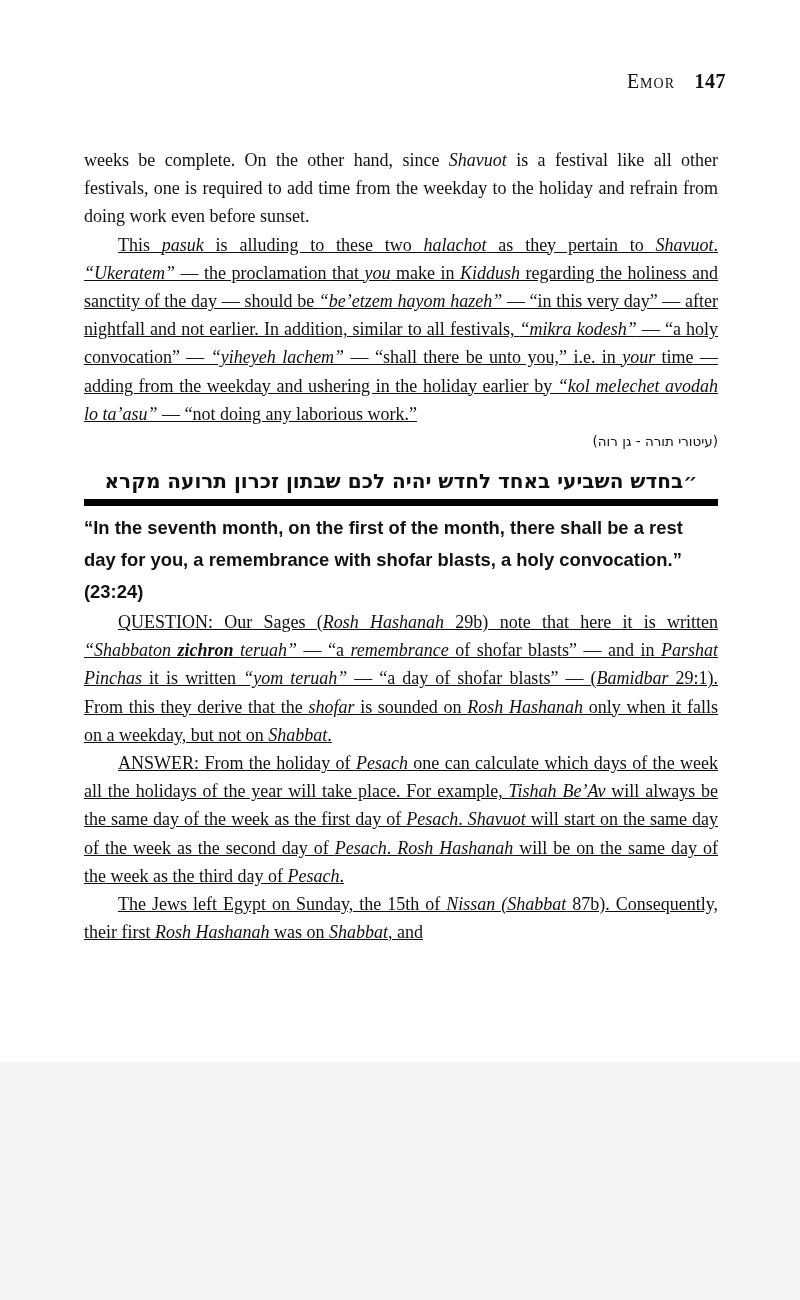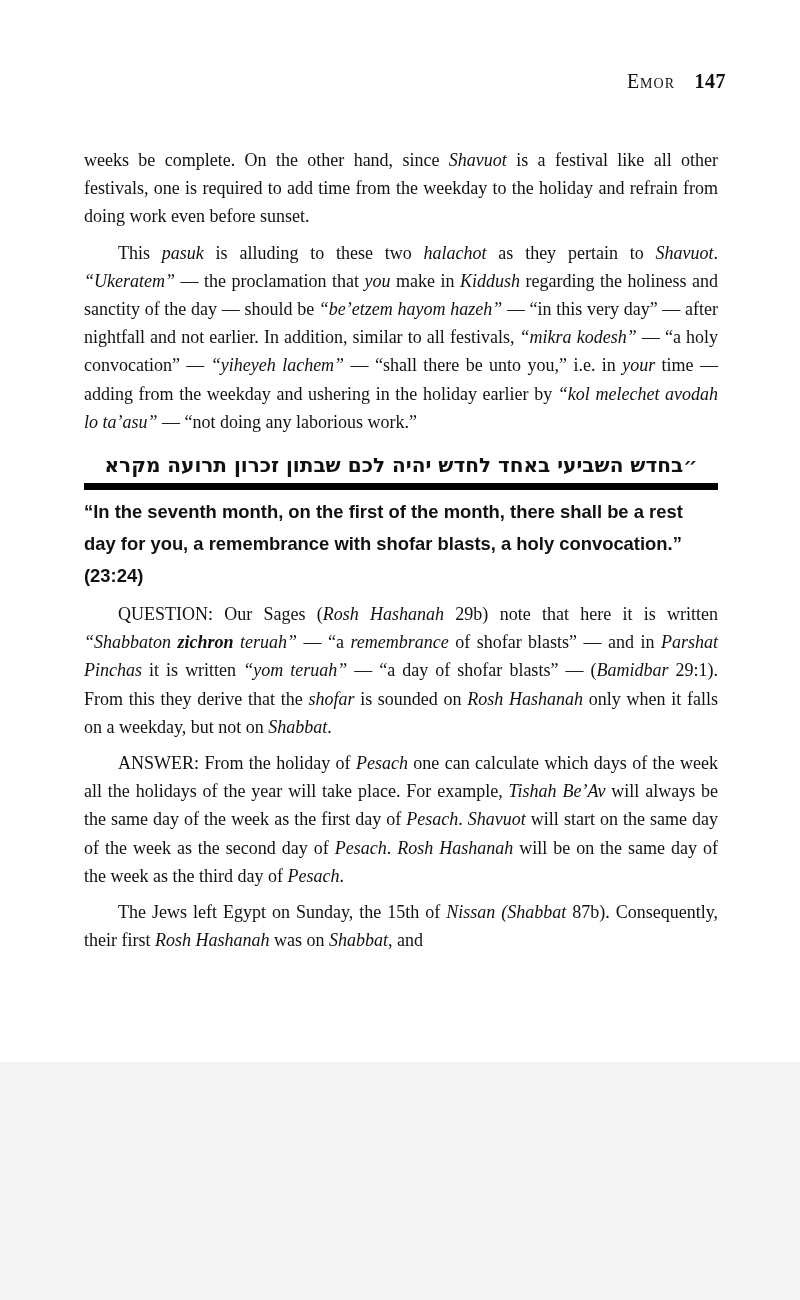--- a/index.html
+++ b/index.html
@@ -37,21 +37,21 @@
     width:634px;
   }
   .body-par {
     margin:0;
     font-size:18px;
     line-height:28.2px;
     text-align:justify;
     text-justify:inter-word;
   }
   .indent { text-indent:34px; }
-  .mt  { margin-top:8px; }
+  .mt  { margin-top:0;text-decoration:underline; }
   .i  { font-style:italic; }
   .bi { font-style:italic; font-weight:bold; }
   .attribution {
     margin-top:2px;
     direction:rtl;
     text-align:right;
     font-family:"DejaVu Sans", sans-serif;
     font-size:13.5px;
     line-height:22px;
   }
@@ -88,20 +88,21 @@
     <span class="section">Emor</span>
     <span class="pagenum">147</span>
   </div>
 
   <div class="column">
 
     <p class="body-par"><span>weeks be complete. On the other hand, since </span><span class="i">Shavuot</span><span> is a festival like all other festivals, one is required to add time from the weekday to the holiday and refrain from doing work even before sunset.</span></p>
 
     <p class="body-par indent mt"><span>This </span><span class="i">pasuk</span><span> is alluding to these two </span><span class="i">halachot</span><span> as they pertain to </span><span class="i">Shavuot</span><span>. </span><span class="i">“Ukeratem”</span><span> — the proclamation that </span><span class="i">you</span><span> make in </span><span class="i">Kiddush</span><span> regarding the holiness and sanctity of the day — should be </span><span class="i">“be’etzem hayom hazeh”</span><span> — “in this very day” — after nightfall and not earlier. In addition, similar to all festivals, </span><span class="i">“mikra kodesh”</span><span> — “a holy convocation” — </span><span class="i">“yiheyeh lachem”</span><span> — “shall there be unto you,” i.e. in </span><span class="i">your</span><span> time — adding from the weekday and ushering in the holiday earlier by </span><span class="i">“kol melechet avodah lo ta’asu”</span><span> — “not doing any laborious work.”</span></p>
 
+    <div class="attribution">(עיטורי תורה - גן רוה)</div>
 
     <div class="hebrew-heading">
       <div>״בחדש השביעי באחד לחדש יהיה לכם שבתון זכרון תרועה מקרא</div>
     </div>
 
     <div class="divider-bar"></div>
 
     <p class="verse-translation">“In the seventh month, on the first of the month, there shall be a rest day for you, a remembrance with shofar blasts, a holy convocation.” (23:24)</p>
 
     <p class="body-par indent mt"><span>QUESTION: Our Sages (</span><span class="i">Rosh Hashanah</span><span> 29b) note that here it is written </span><span class="i">“Shabbaton </span><span class="bi">zichron</span><span class="i"> teruah”</span><span> — “a </span><span class="i">remembrance</span><span> of shofar blasts” — and in </span><span class="i">Parshat Pinchas</span><span> it is written </span><span class="i">“yom teruah”</span><span> — “a day of shofar blasts” — (</span><span class="i">Bamidbar</span><span> 29:1). From this they derive that the </span><span class="i">shofar</span><span> is sounded on </span><span class="i">Rosh Hashanah</span><span> only when it falls on a weekday, but not on </span><span class="i">Shabbat</span><span>.</span></p>

